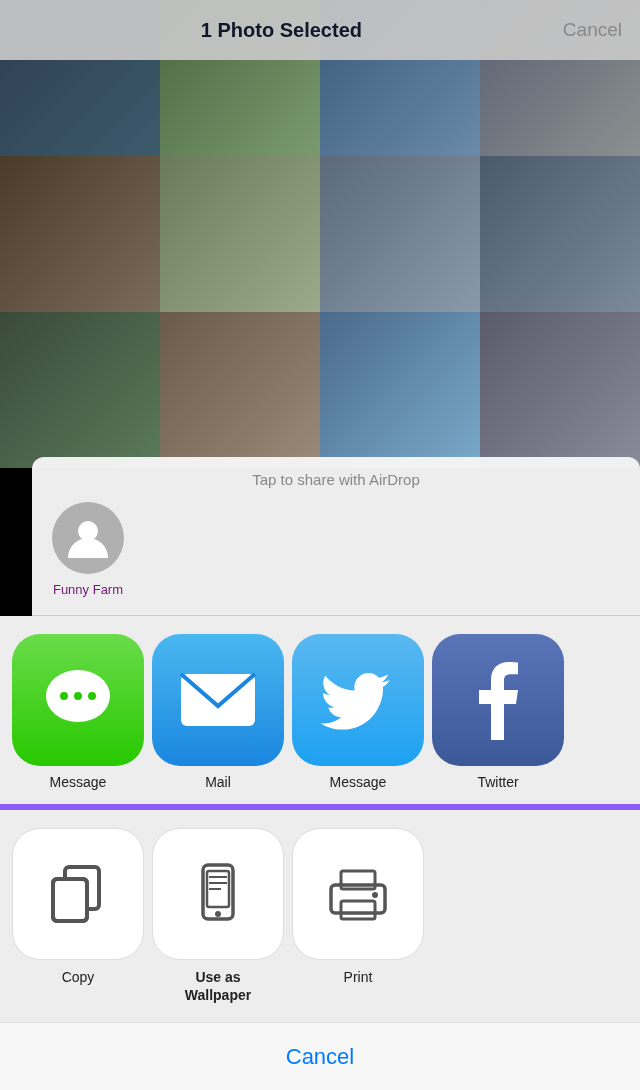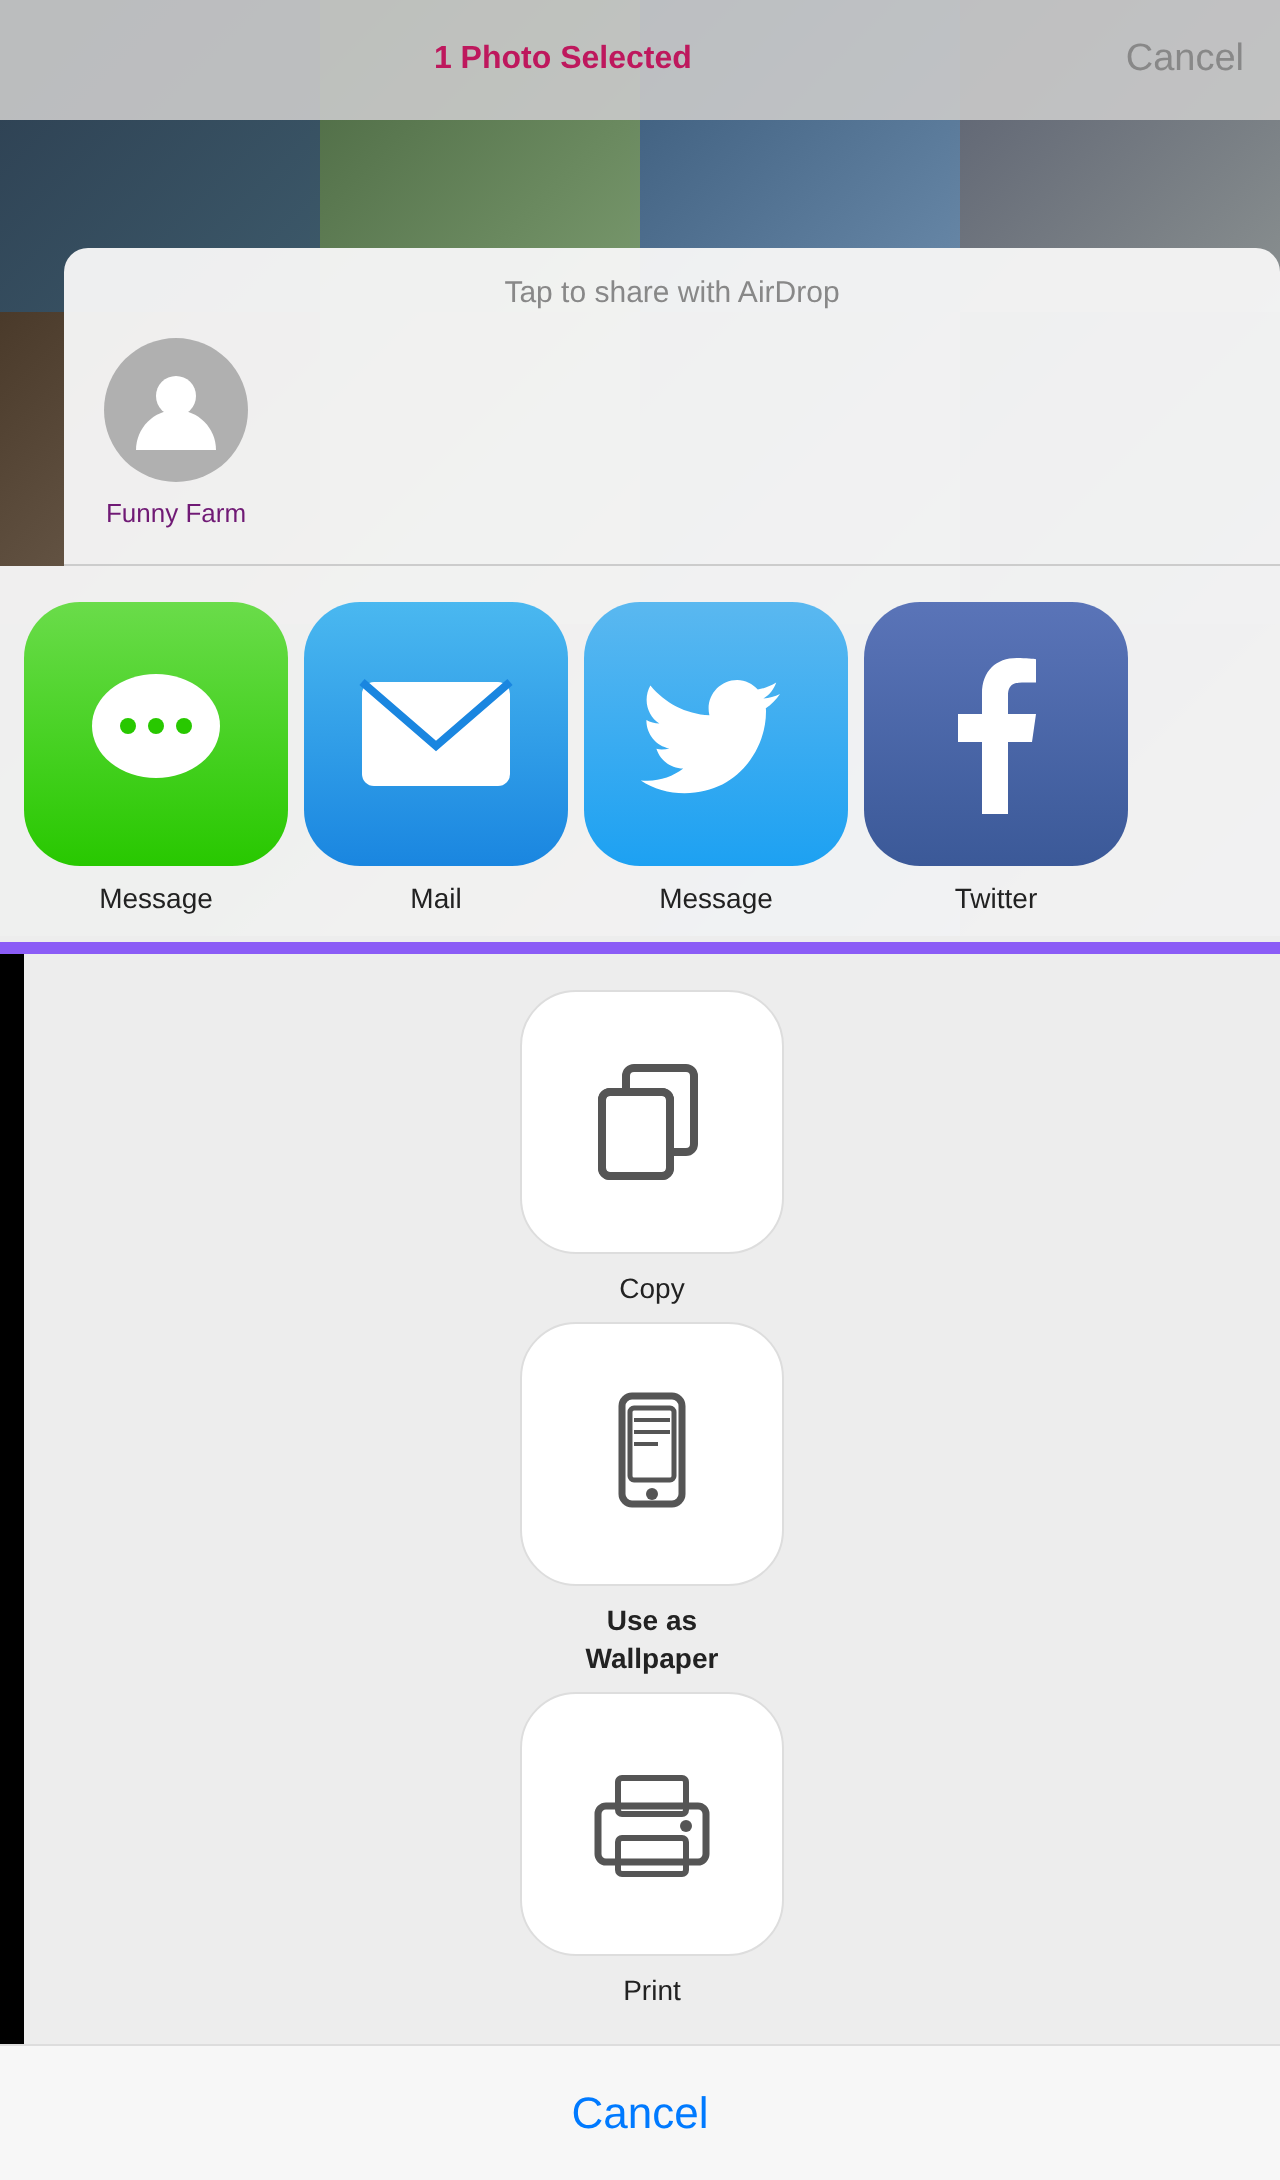--- a/index.html
+++ b/index.html
@@ -45,23 +45,23 @@
       position: absolute;
       top: 0; left: 0; right: 0;
       height: 60px;
       background: rgba(200,200,200,0.92);
       display: flex;
       align-items: center;
       justify-content: center;
       z-index: 10;
     }
     .top-bar-title {
-      font-size: 16px;
+      font-size: 20px;
       font-weight: 700;
-      color: #be185d;
+      color: #0f172a;
       flex: 1;
       text-align: center;
     }
     .top-bar-cancel {
       font-size: 19px;
       color: #888;
       padding-right: 18px;
       cursor: pointer;
     }
 
@@ -158,24 +158,23 @@
     
     .icon-twitter { background: linear-gradient(180deg, #5ab8f0 0%, #1da1f2 100%); }
     
     .icon-facebook { background: linear-gradient(180deg, #5a74b8 0%, #3b5998 100%); }
 
     
     .share-actions-section {
       background: rgba(245,245,245,0.97);
       padding: 18px 12px 18px 12px;
       display: flex;
-      flex-direction: column;
-      gap: 8px;
-      overflow: hidden;
-      margin-left: 12px;
+      flex-direction: row;
+      gap: 8px;
+      overflow: hidden;
     }
     .share-action {
       display: flex;
       flex-direction: column;
       align-items: center;
       gap: 8px;
       min-width: 132px;
       cursor: pointer;
     }
     .share-action-icon {

